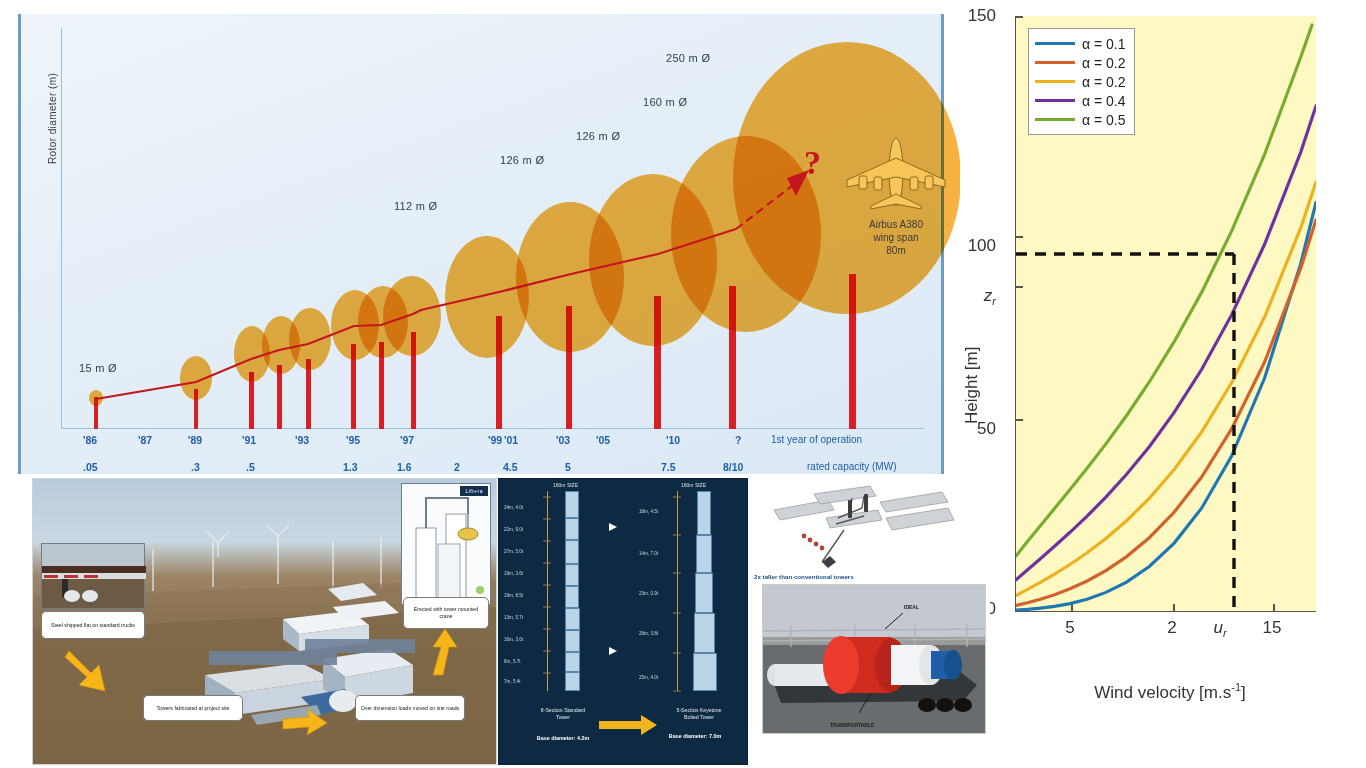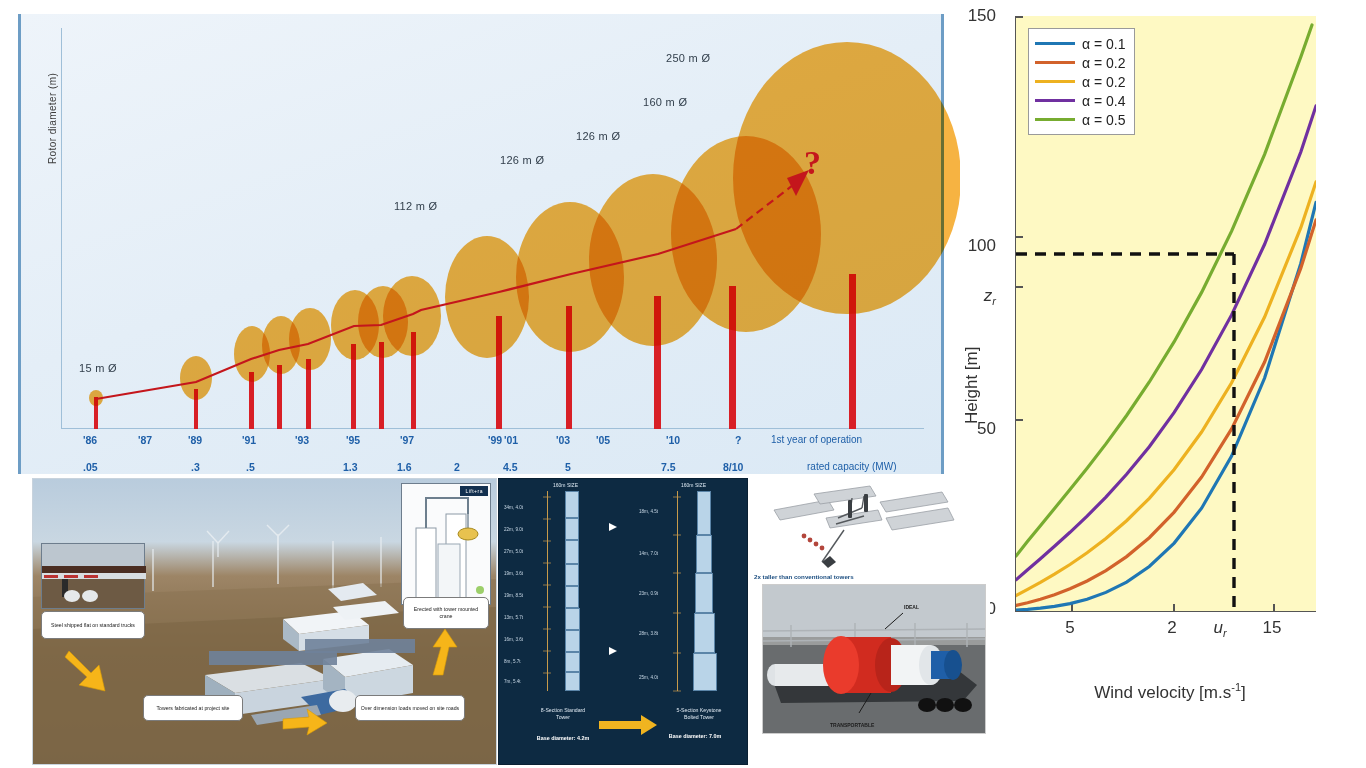--- a/index.html
+++ b/index.html
@@ -107,20 +107,38 @@
 
   <div class="dlabel" style="left:58px;top:348px;">15 m Ø</div>
   <div class="dlabel" style="left:373px;top:186px;">112 m Ø</div>
   <div class="dlabel" style="left:479px;top:140px;">126 m Ø</div>
   <div class="dlabel" style="left:555px;top:116px;">126 m Ø</div>
   <div class="dlabel" style="left:622px;top:82px;">160 m Ø</div>
   <div class="dlabel" style="left:645px;top:38px;">250 m Ø</div>
 
   <div id="qmark">?</div>
 
+  <div id="plane-wrap">
+    <svg width="110" height="80" viewBox="0 0 110 80">
+      <g fill="#f7c55a" stroke="#8a6a1f" stroke-width="1">
+        <ellipse cx="55" cy="40" rx="7" ry="34"></ellipse>
+        <path d="M55 26 L6 48 L6 55 L55 45 L104 55 L104 48 Z"></path>
+        <path d="M55 62 L30 74 L30 77 L55 72 L80 77 L80 74 Z"></path>
+        <rect x="18" y="44" width="8" height="13" rx="2"></rect>
+        <rect x="33" y="45" width="8" height="13" rx="2"></rect>
+        <rect x="69" y="45" width="8" height="13" rx="2"></rect>
+        <rect x="84" y="44" width="8" height="13" rx="2"></rect>
+      </g>
+    </svg>
+    <div id="plane-caption">
+      <span>Airbus A380</span><br>
+      <span>wing span</span><br>
+      <span>80m</span>
+    </div>
+  </div>
 
   <div class="axrow" style="left:62px;top:420px;">'86</div>
   <div class="axrow" style="left:117px;top:420px;">'87</div>
   <div class="axrow" style="left:167px;top:420px;">'89</div>
   <div class="axrow" style="left:221px;top:420px;">'91</div>
   <div class="axrow" style="left:274px;top:420px;">'93</div>
   <div class="axrow" style="left:325px;top:420px;">'95</div>
   <div class="axrow" style="left:379px;top:420px;">'97</div>
   <div class="axrow" style="left:431px;top:420px;margin-left:36px;">'99</div>
   <div class="axrow" style="left:483px;top:420px;">'01</div>

